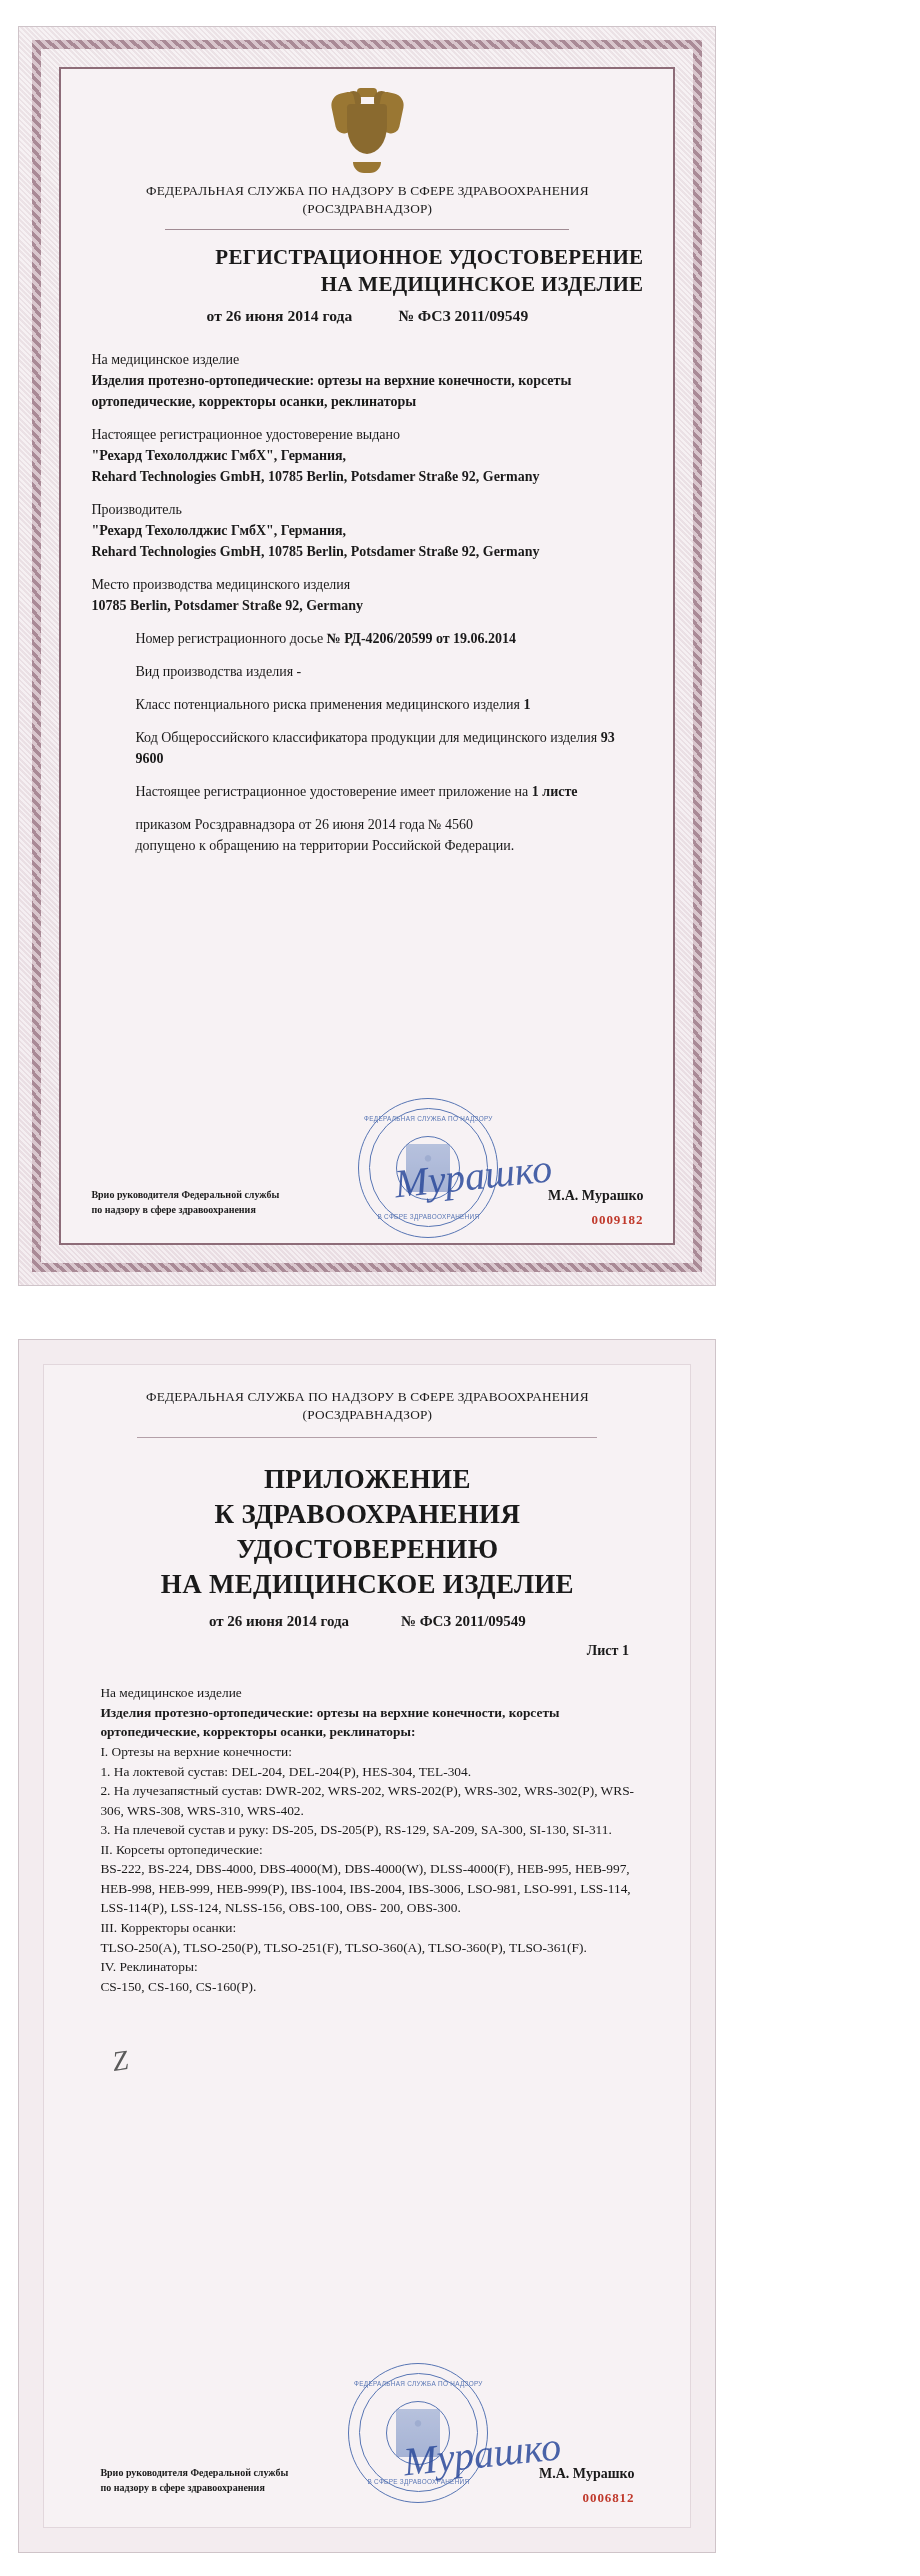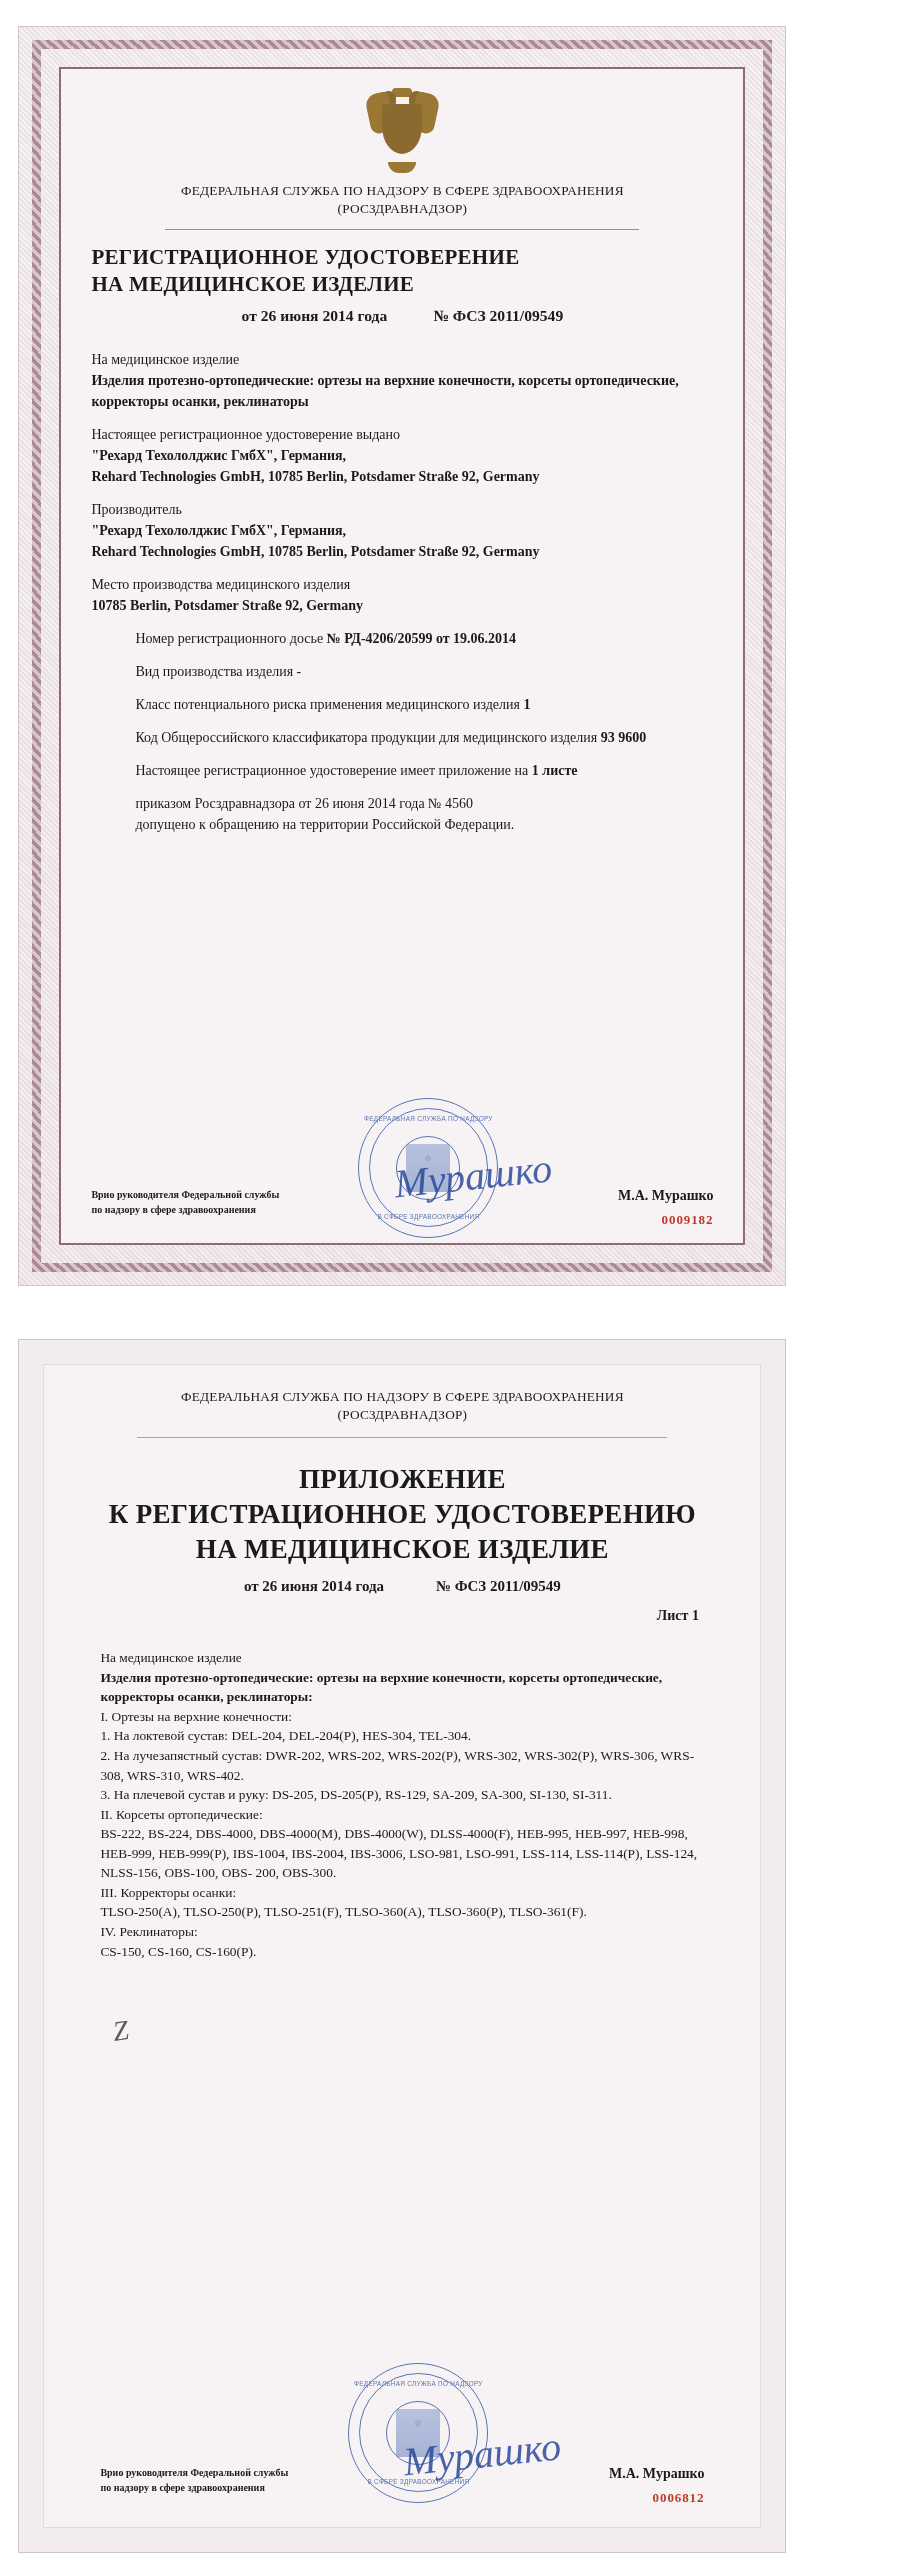--- a/index.html
+++ b/index.html
@@ -10,21 +10,21 @@
   body {
     width: 920px;
     height: 2576px;
     font-family: "Liberation Serif", serif;
     color: #1a1a1a;
     position: relative;
   }
   .page {
     position: absolute;
     left: 18.4px;
-    width: 768px;
+    width: 698px;
     box-sizing: border-box;
     background: #efe6ea;
   }
   #cert-page {
     top: 26px;
     height: 1260px;
     border: 0.9px solid #cfc4c9;
     background:
       repeating-linear-gradient(45deg, rgba(255,255,255,0.35) 0 1.8px, rgba(180,150,160,0.10) 1.8px 3.7px),
       linear-gradient(#f2ebee, #efe5ea);
@@ -137,21 +137,21 @@
   .rule {
     border-top: 0.9px solid #a08b93;
     margin: 11px 74px 14.7px 74px;
   }
   .annex-rule {
     border-top: 0.9px solid #b3a0a8;
     margin: 13px 37px 24px 37px;
   }
 
   .title {
-    text-align: left;
+    text-align: right;
     font-weight: bold;
     font-size: 21px;
     line-height: 1.28;
     letter-spacing: 0.3px;
   }
   .subtitle-row {
     text-align: center;
     font-weight: bold;
     font-size: 15.6px;
     margin-top: 9.2px;
@@ -425,21 +425,21 @@
 
     <div class="agency">
       <div>ФЕДЕРАЛЬНАЯ СЛУЖБА ПО НАДЗОРУ В СФЕРЕ ЗДРАВООХРАНЕНИЯ</div>
       <div>(РОСЗДРАВНАДЗОР)</div>
     </div>
 
     <div class="annex-rule"></div>
 
     <div class="annex-title">
       <div>ПРИЛОЖЕНИЕ</div>
-      <div>К РЕГИСТРАЦИОННОЕ УДОСТОВЕРЕНИЮ</div>
+      <div>К ЗДРАВООХРАНЕНИЯ УДОСТОВЕРЕНИЮ</div>
       <div>НА МЕДИЦИНСКОЕ ИЗДЕЛИЕ</div>
     </div>
 
     <div class="annex-date-row">
       <span>от  26 июня 2014 года</span>
       <span class="num">№  ФСЗ 2011/09549</span>
     </div>
 
     <div class="sheet">Лист   1</div>
 

